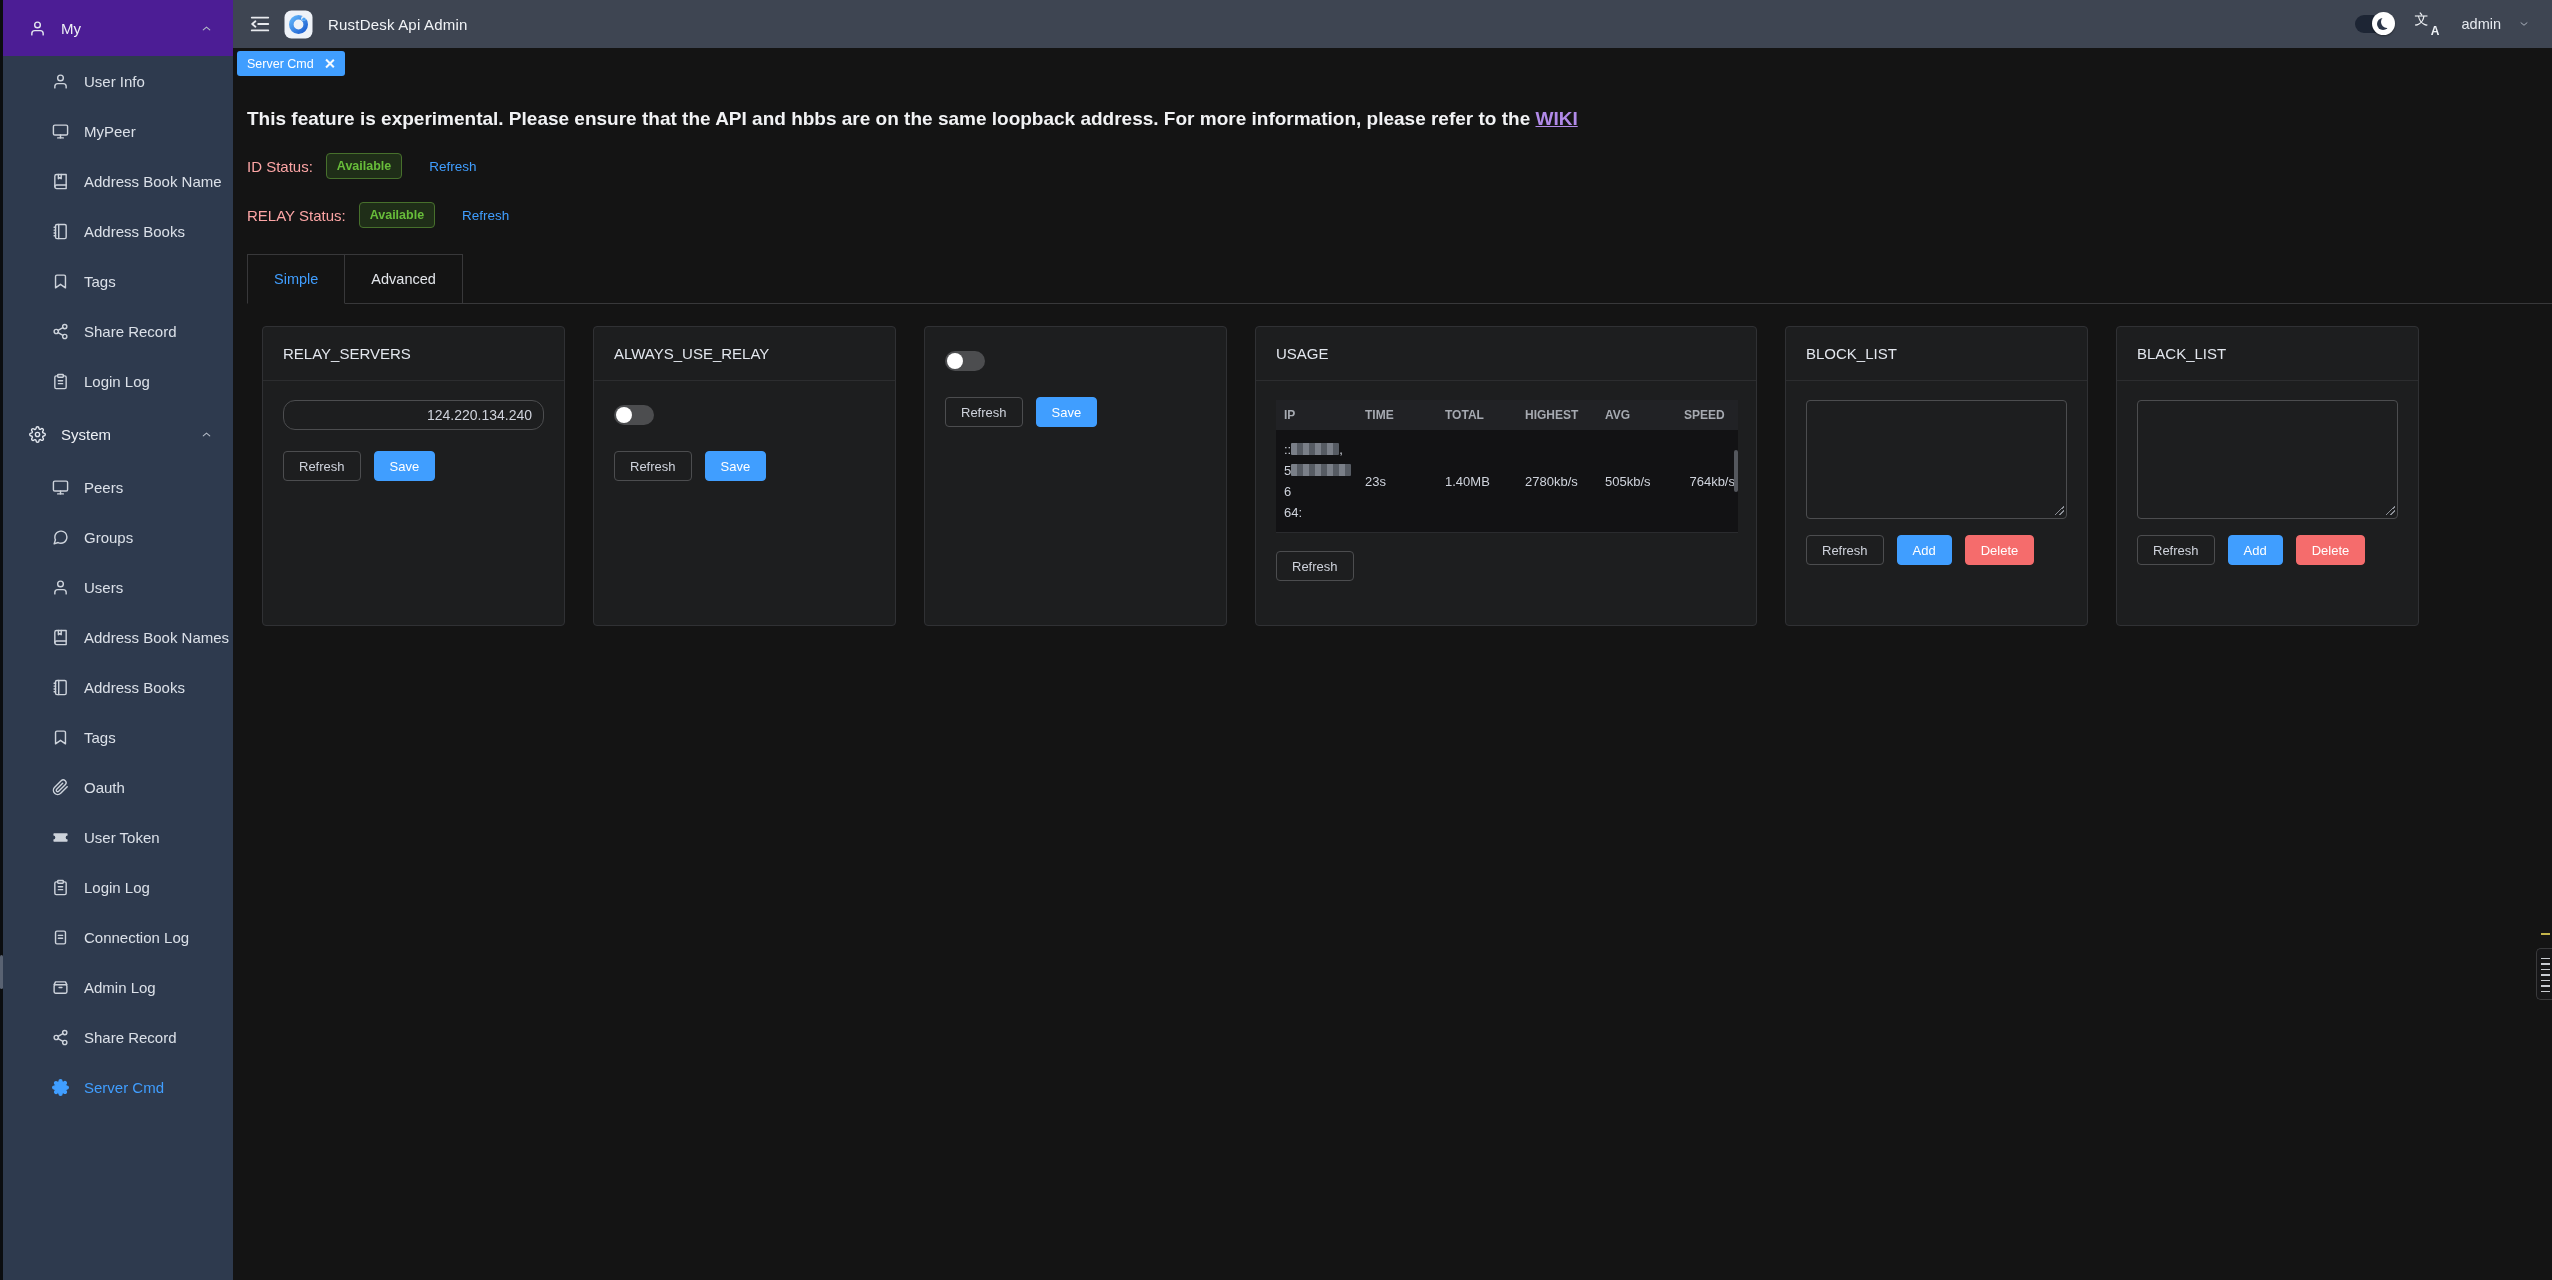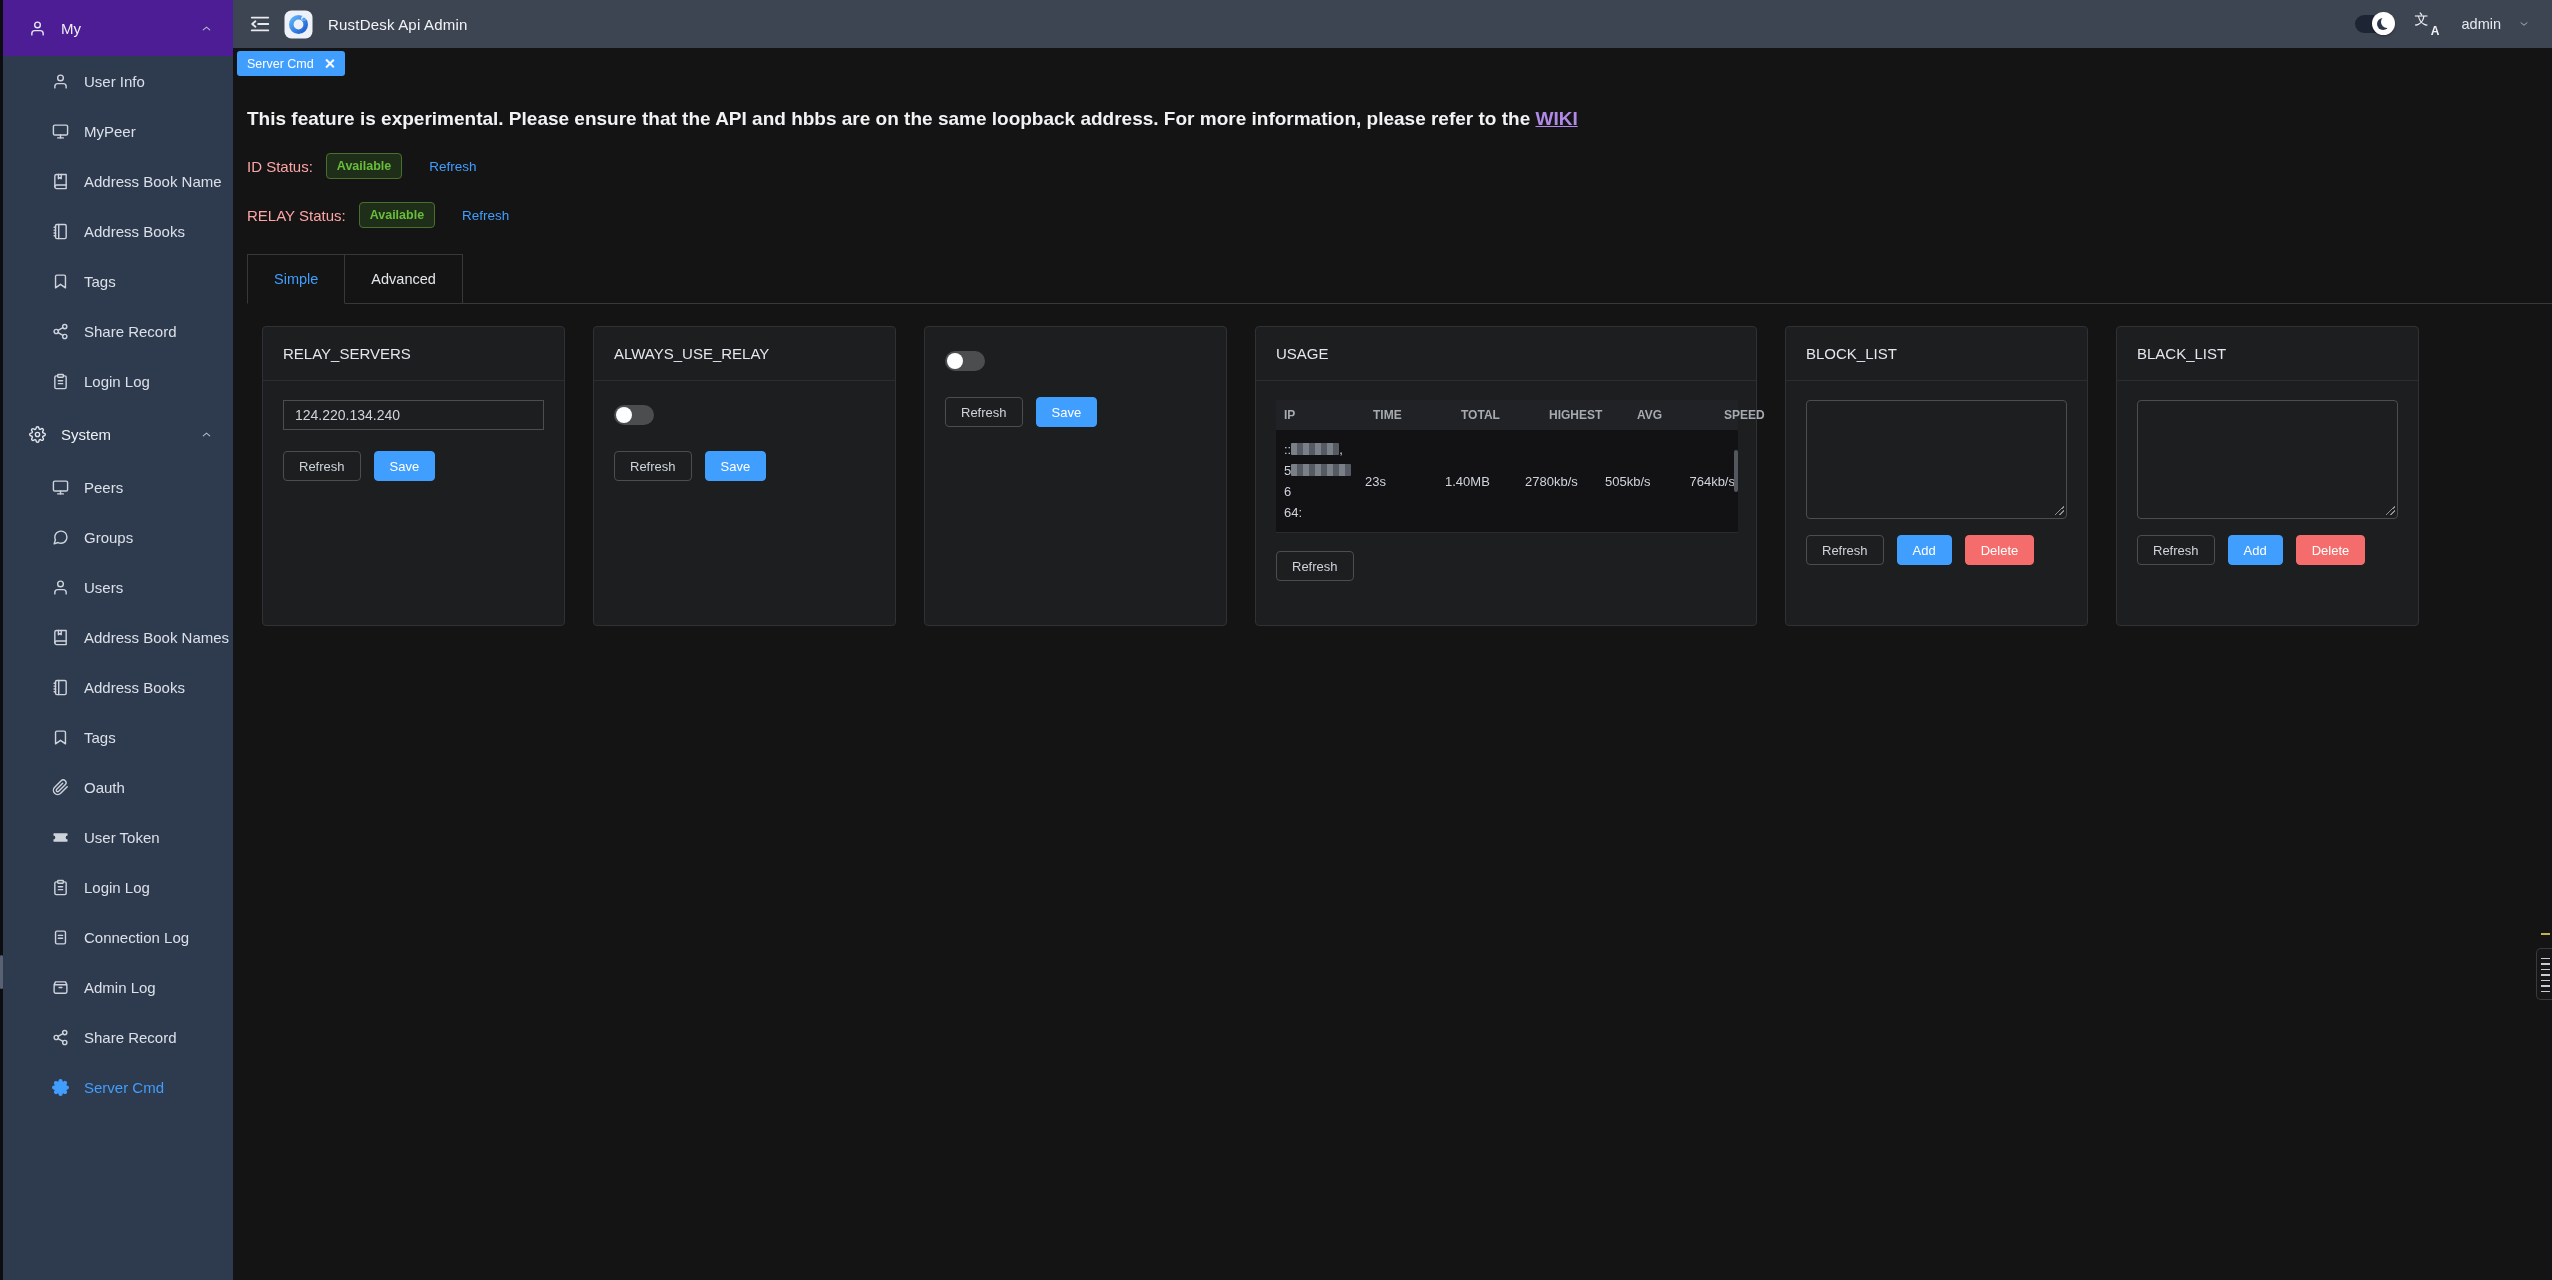--- a/index.html
+++ b/index.html
@@ -69,37 +69,37 @@
 
   .cards { margin-top:22px; margin-left:15px; display:flex; gap:28px; align-items:flex-start; }
   .card { width:303px; height:300px; background:#1d1e1f; border:1px solid #303134; border-radius:4px;
           box-sizing:border-box; flex:none; }
   .card.wide { width:502px; }
   .card-header { height:53px; display:flex; align-items:center; padding:0 20px; border-bottom:1px solid #2c2d2f;
                  color:#e3e7ee; font-size:15px; }
   .card-body { padding:19px 20px; position:relative; }
 
   .text-input { width:100%; height:30px; box-sizing:border-box; background:transparent; border:1px solid #4c4d4f;
-                border-radius:0; color:#cfd3dc; font-size:14px; padding:0 11px; outline:none;
-                font-family:"Liberation Sans", sans-serif; }
+                border-radius:12px; color:#cfd3dc; font-size:14px; padding:0 11px; outline:none;
+                font-family:"Liberation Sans", sans-serif;text-align:right; }
   .btn-row { display:flex; gap:13px; margin-top:21px; }
   .btn-row.after-toggle { margin-top:26px; }
   .btn { height:30px; padding:0 15px; border-radius:4px; font-size:13px; display:inline-flex; align-items:center;
          justify-content:center; cursor:pointer; box-sizing:border-box; font-family:"Liberation Sans", sans-serif; }
   .btn.ghost { background:transparent; border:1px solid #4c4d4f; color:#cfd3dc; }
   .btn.primary { background:#409eff; border:1px solid #409eff; color:#fff; }
   .btn.danger { background:#f56c6c; border:1px solid #f56c6c; color:#fff; }
 
   .toggle { width:40px; height:20px; border-radius:10px; background:#4c4d4f; position:relative; cursor:pointer; margin-top:5px; }
   .toggle .dot { position:absolute; left:2px; top:2px; width:16px; height:16px; background:#fff; border-radius:50%; }
 
   
   .usage-table { width:462px; font-size:13px; color:#cfd3dc; position:relative; }
   .u-head, .u-row { display:grid; grid-template-columns:81px 80px 80px 80px 79px 62px; }
-  .u-head { background:#212225; height:30px; align-items:center; color:#a6aab1; font-weight:bold; font-size:12px;gap:8px; }
+  .u-head { background:#212225; height:30px; align-items:center; color:#a6aab1; font-weight:bold; font-size:12px; }
   .u-head > div { padding-left:8px; }
   .u-row { background:#121214; border-bottom:1px solid #2a2b2e; align-items:center; min-height:80px; }
   .u-row > div { padding-left:8px; }
   .u-row .speed-cell { text-align:right; padding-right:3px; }
   .ip-cell { line-height:21px; padding:9px 0 9px 8px; }
   .redact { display:inline-block; height:12px; vertical-align:-1px; border-radius:1px;
             background:repeating-linear-gradient(90deg,#7a7f88 0 6px,#565b63 6px 12px),
                        repeating-linear-gradient(0deg,rgba(255,255,255,.25) 0 4px,rgba(0,0,0,.25) 4px 8px);
             filter:blur(.7px); }
   .redact.r1 { width:48px; } .redact.r2 { width:60px; }

